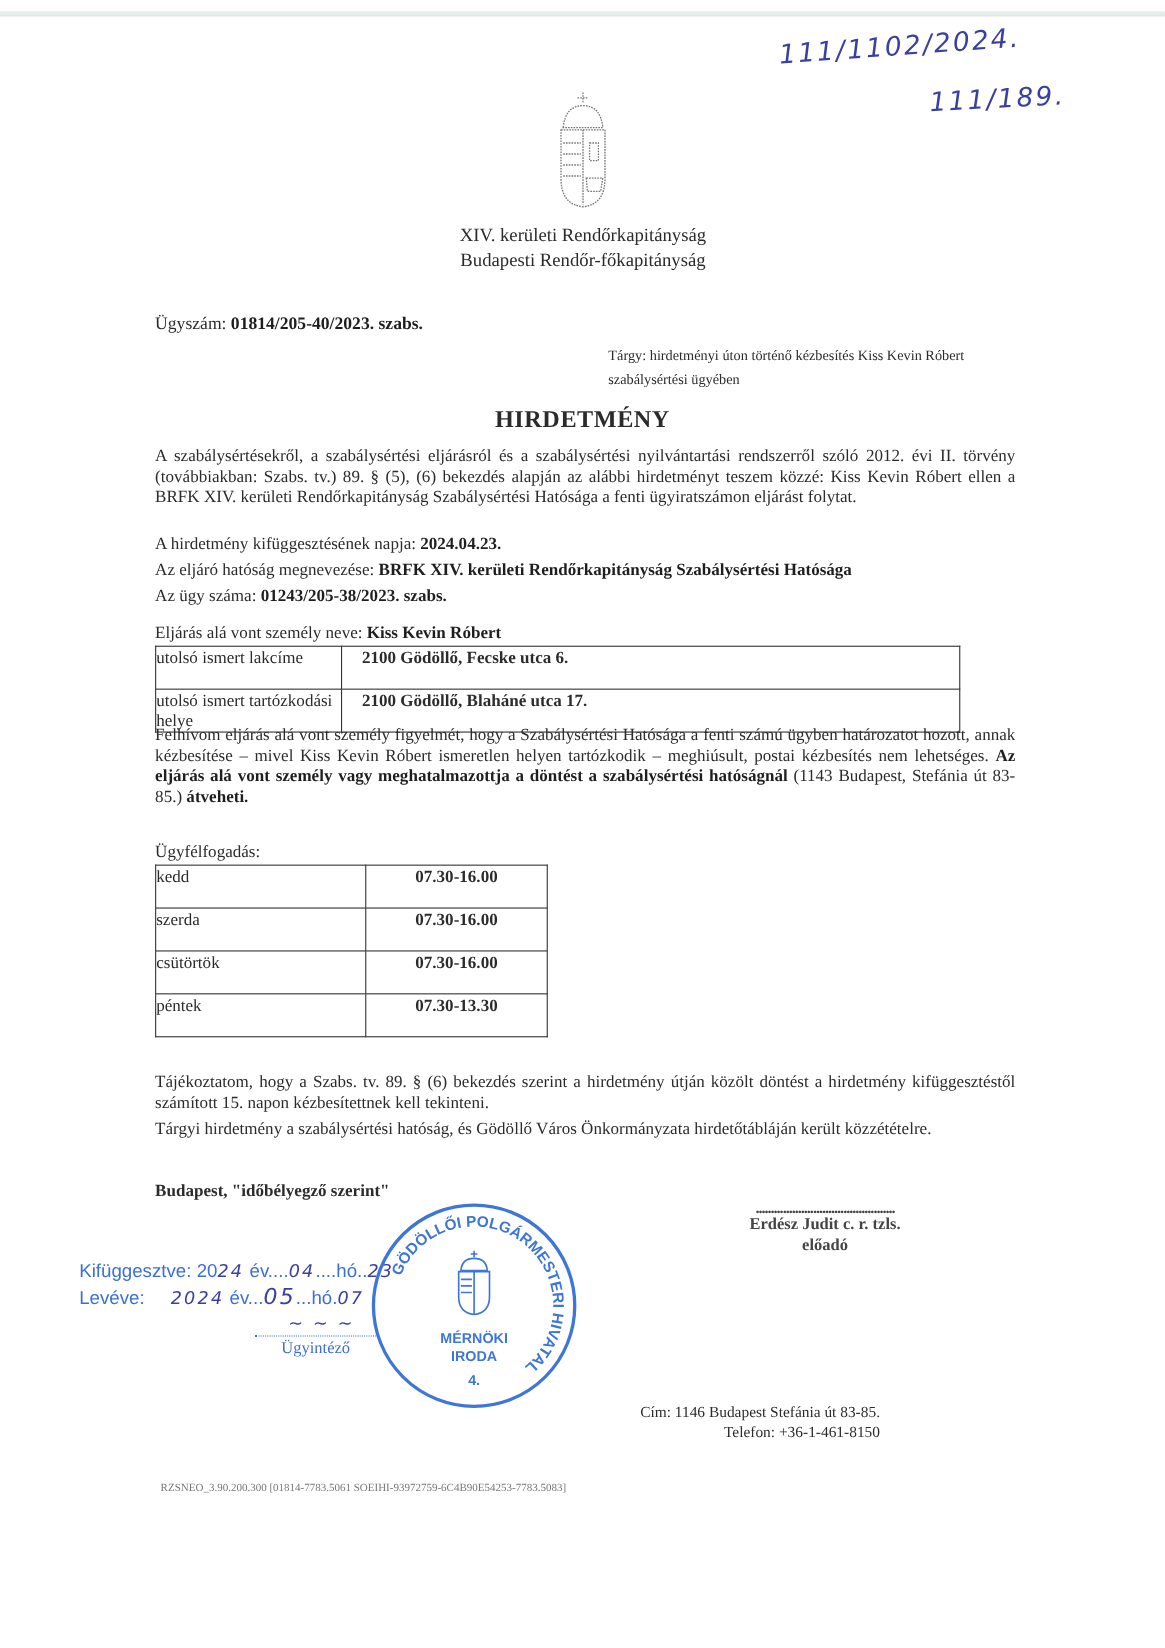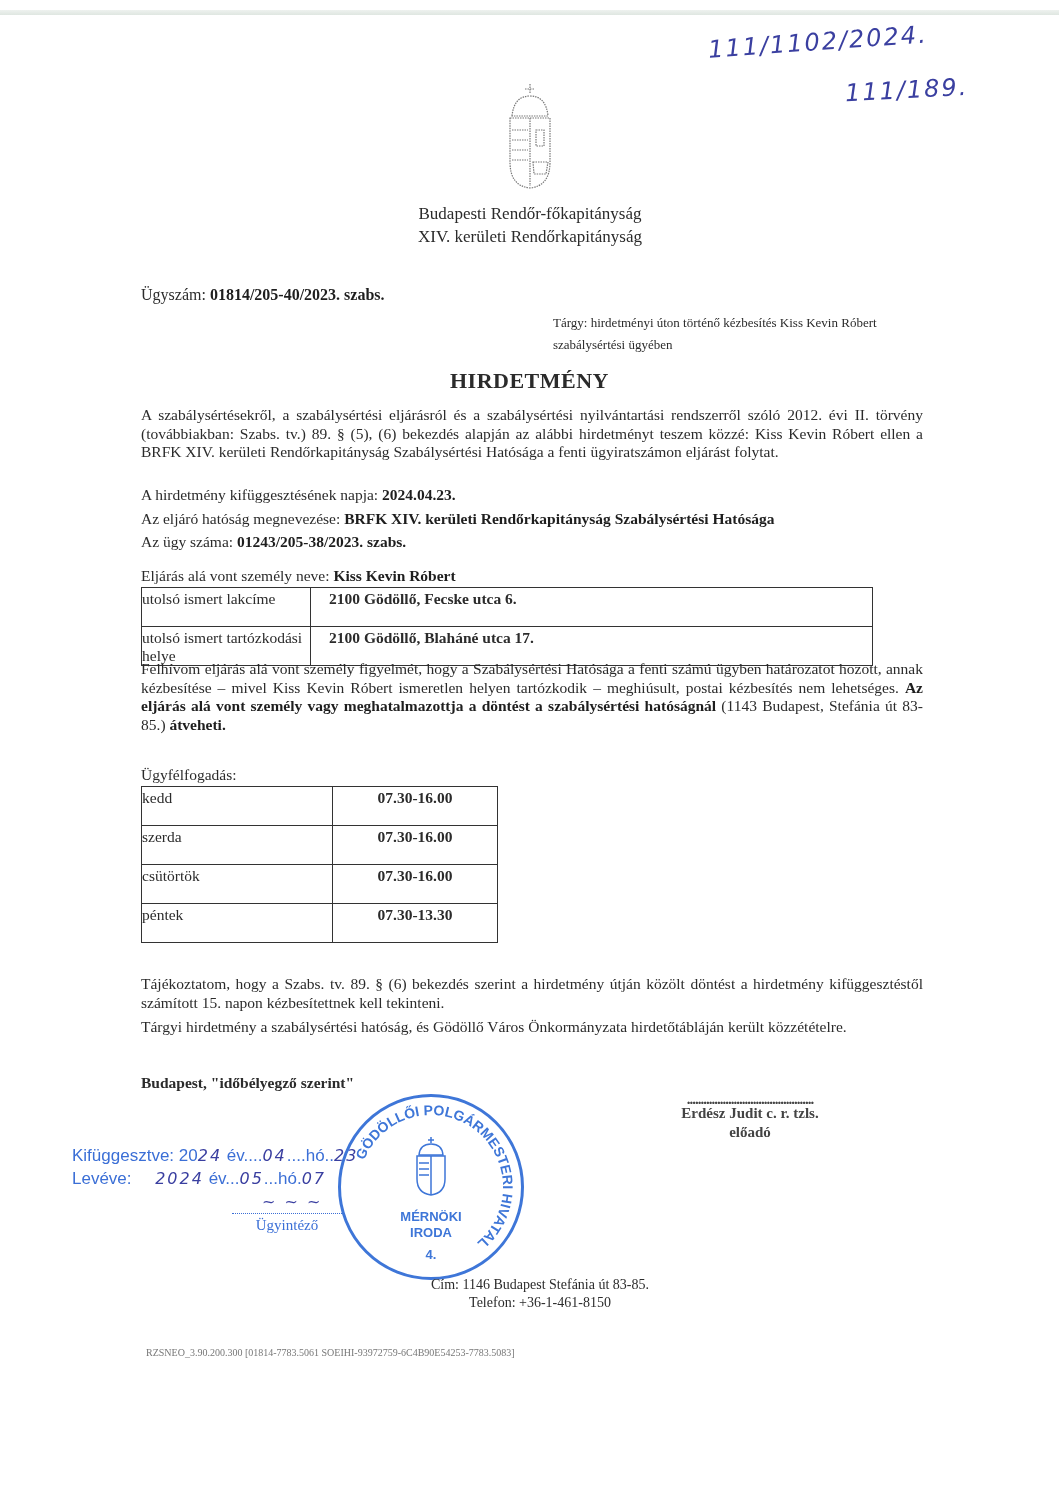--- a/index.html
+++ b/index.html
@@ -30,21 +30,21 @@
   .addr td.v { padding-left: 18px; font-weight: bold; }
   .hours { position: absolute; left: 141px; top: 786px; width: 357px; }
   .hours td { border: 1px solid #333; height: 36px; vertical-align: top; font-size: 15.5px; padding: 2px 0 0 0; }
   .hours td.k { width: 190px; }
   .hours td.v { text-align: center; font-weight: bold; }
   .blue { color: #3b6fd6; font-family: "Liberation Sans", "DejaVu Sans", sans-serif; }
   .stamp { position: absolute; left: 338px; top: 1094px; width: 180px; height: 180px; border: 3px solid #3e76d8;
            border-radius: 50%; }
   .stamp-text { position: absolute; width: 100%; text-align: center; color: #3e76d8;
                 font-family: "Liberation Sans", sans-serif; font-weight: bold; font-size: 13px; }
-  .footer { position: absolute; left: 280px; top: 1276px; width: 520px; text-align: center; font-size: 14px; line-height: 18px; }
+  .footer { position: absolute; left: 280px; top: 1276px; width: 520px; text-align: right; font-size: 14px; line-height: 18px; }
   .tiny { position: absolute; left: 146px; top: 1347px; font-size: 10px; color: #777; }
 </style>
 </head>
 <body>
 
 <div class="topbar"></div>
 
 <div class="hand hand1">111/1102/2024.</div>
 <div class="hand hand2">111/189.</div>
 
@@ -54,22 +54,22 @@
     <path d="M12 34 Q14 14 30 14 Q46 14 48 34 Z"></path>
     <path d="M10 36 L50 36 L50 80 Q50 104 30 106 Q10 104 10 80 Z"></path>
     <path d="M30 36 L30 104"></path>
     <path d="M12 48 L28 48 M12 58 L28 58 M12 68 L28 68 M12 78 L28 78"></path>
     <path d="M36 48 L44 48 L44 64 L36 64 Z"></path>
     <path d="M33 80 L48 80 L46 92 L34 92 Z"></path>
   </g>
 </svg>
 
 <div class="header">
+  <div>XIV. kerületi Rendőrkapitányság</div>
   <div>Budapesti Rendőr-főkapitányság</div>
-  <div>XIV. kerületi Rendőrkapitányság</div>
 </div>
 
 <div class="abs case">
   <span>Ügyszám:</span>
   <b>01814/205-40/2023. szabs.</b>
 </div>
 
 <div class="abs subject">
   <span>Tárgy:</span>
   <span>hirdetményi úton történő kézbesítés Kiss Kevin Róbert szabálysértési ügyében</span>
@@ -149,21 +149,21 @@
   <div>előadó</div>
 </div>
 
 <div class="abs blue" style="left:72px; top:1144px; font-size:17px; line-height:23px">
   <div>
     <span>Kifüggesztve: 20</span><span class="hand" style="position:static; font-size:16px">24</span>
     <span>év</span>....<span class="hand" style="position:static; font-size:16px">04</span>....<span>hó</span>..<span class="hand" style="position:static; font-size:16px">23</span>
   </div>
   <div>
     <span>Levéve:</span>&nbsp;&nbsp;&nbsp;&nbsp;&nbsp;<span class="hand" style="position:static; font-size:16px">2024</span>
-    <span>év</span>...<span class="hand" style="position:static; font-size:16px">05</span>...<span>hó</span>.<span class="hand" style="position:static; font-size:16px">07</span>
+    <span>év</span>...<span class="hand" style="position:static; font-size:20px">05</span>...<span>hó</span>.<span class="hand" style="position:static; font-size:16px">07</span>
   </div>
   <div class="hand" style="position:static; margin-left:190px; font-size:16px">~ ~ ~</div>
   <div style="margin-left:160px; border-top:1px dotted #3b6fd6; width:110px; text-align:center; font-family:'Liberation Serif', serif; font-size:15px">Ügyintéző</div>
 </div>
 
 <div class="stamp">
   <svg style="position:absolute; left:0; top:0" width="180" height="180" viewBox="0 0 180 180">
     <defs>
         <path id="ring" d="M 90 90 m -72 0 a 72 72 0 1 1 144 0 a 72 72 0 1 1 -144 0"></path>
       </defs>

